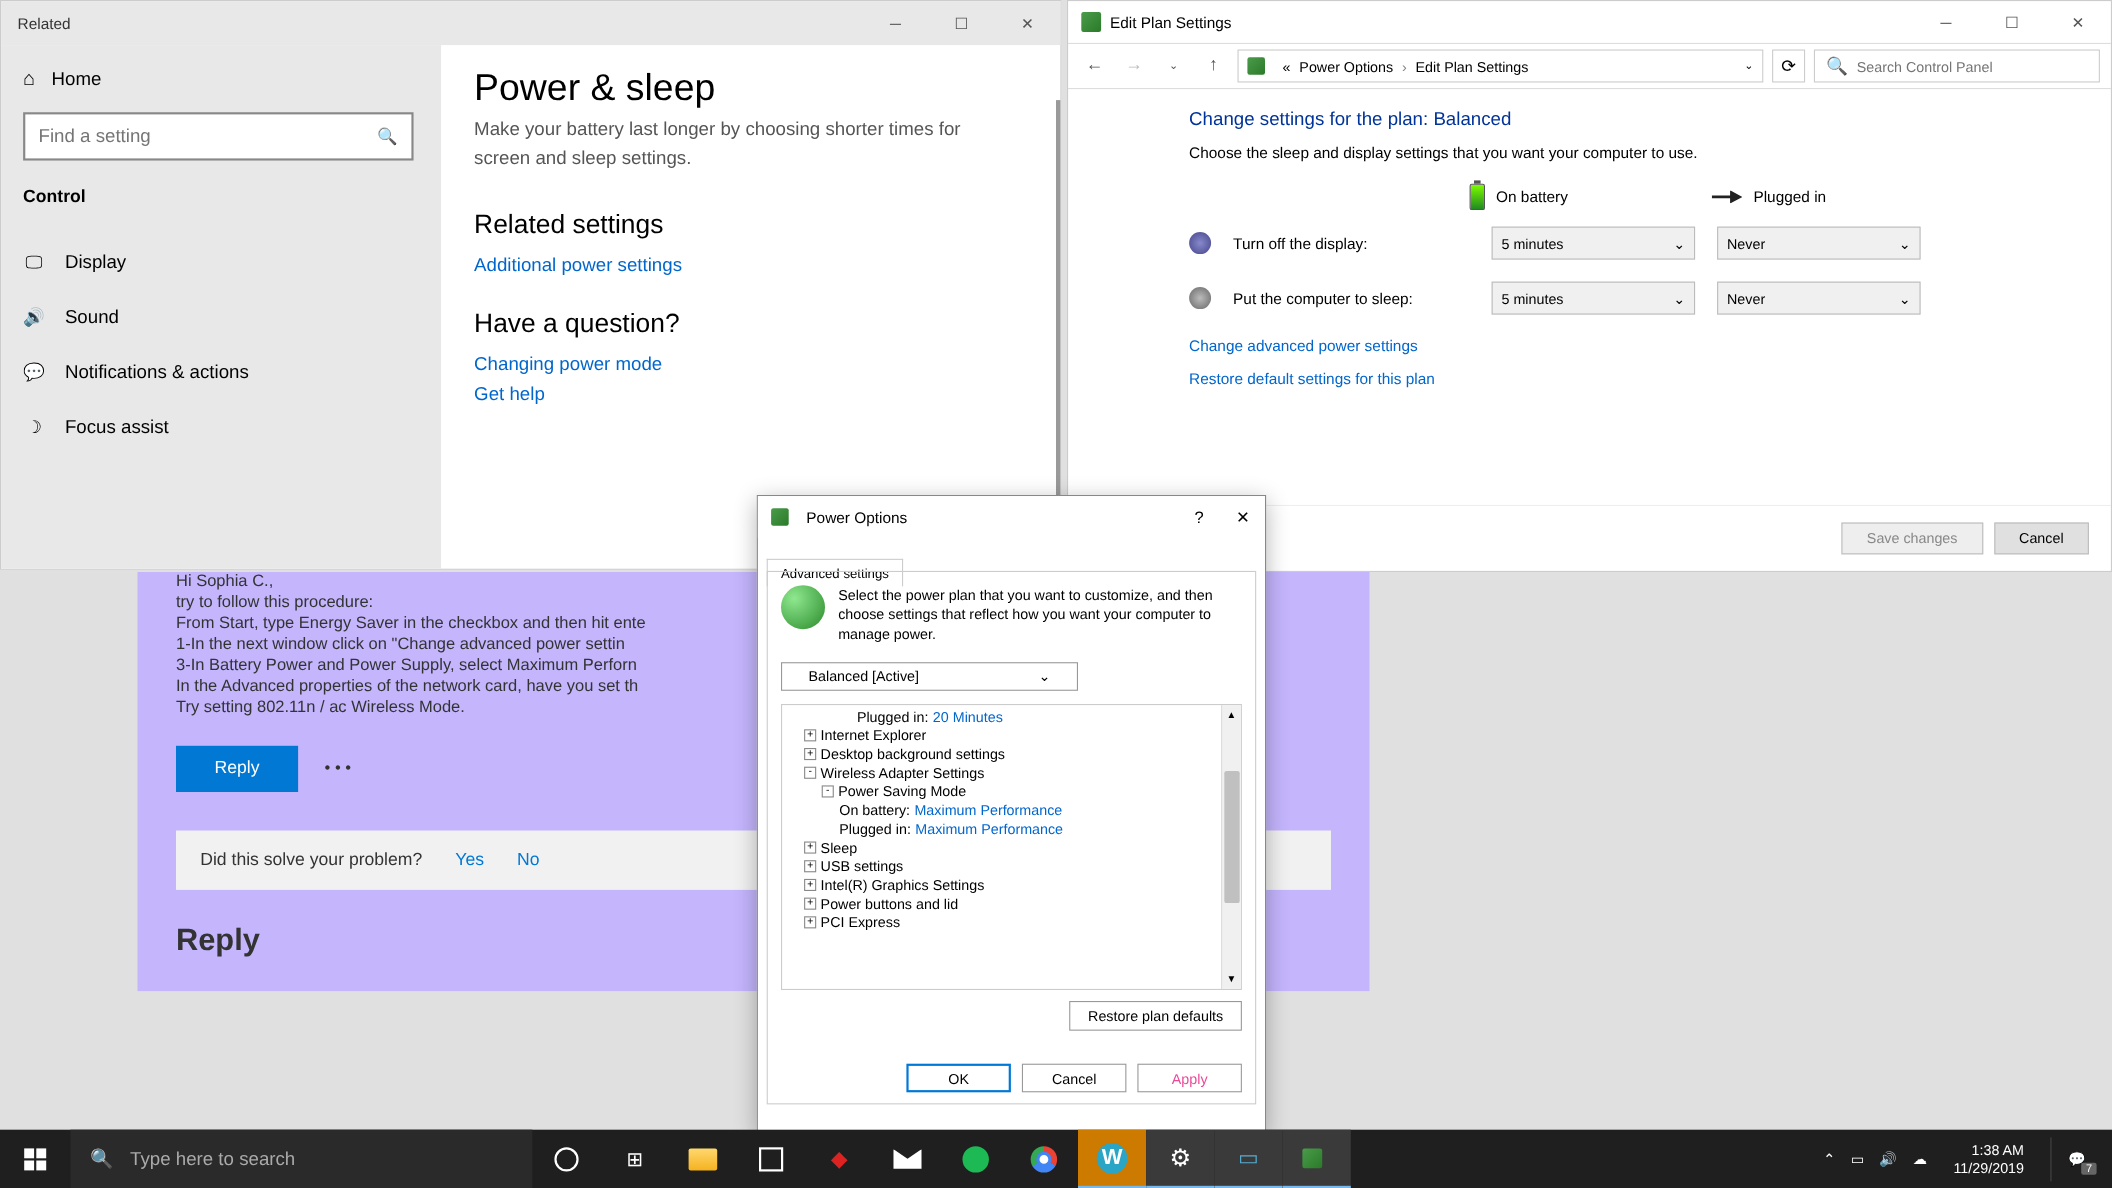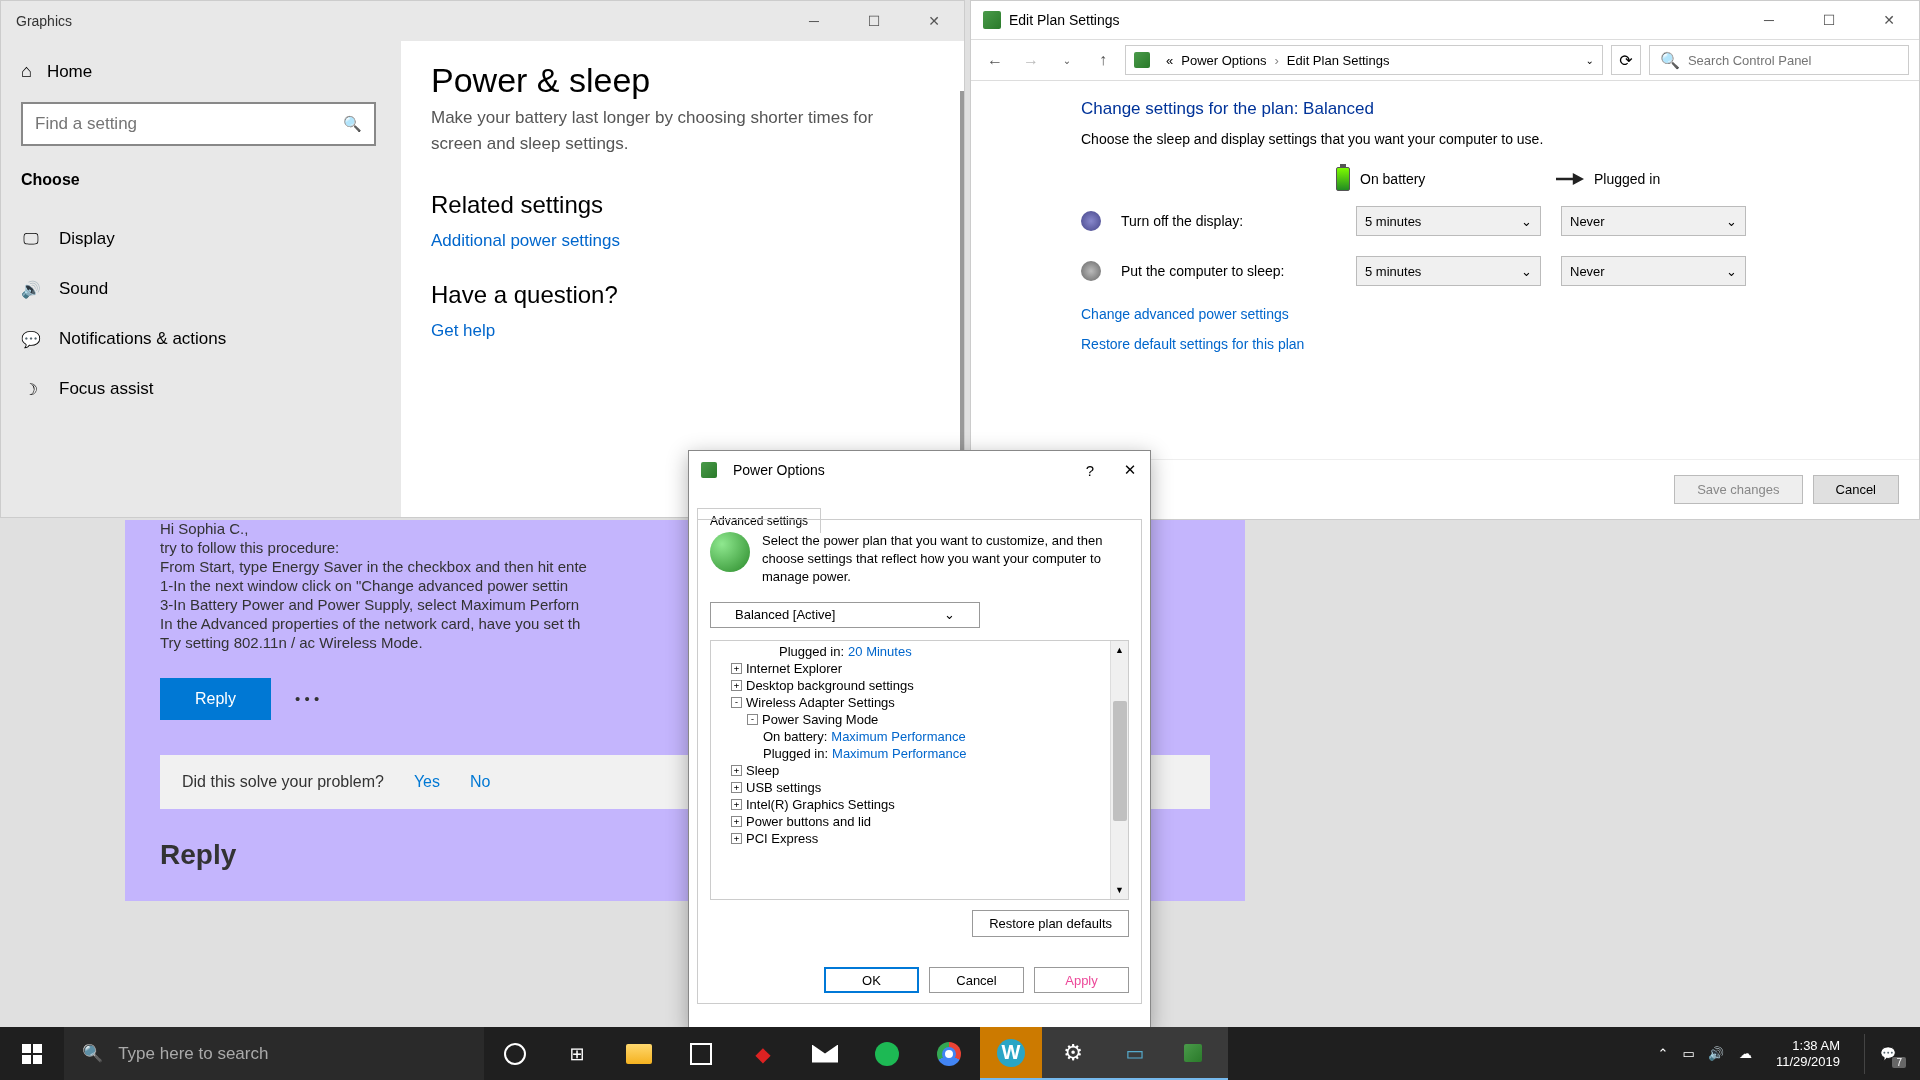--- a/index.html
+++ b/index.html
@@ -139,38 +139,38 @@
   <div class="solve-bar">
     <span>Did this solve your problem?</span>
     <span class="solve-link">Yes</span>
     <span class="solve-link">No</span>
   </div>
   <div class="reply-heading">Reply</div>
 </div>
 
 <div class="settings-window">
   <div class="settings-titlebar">
-    <span class="title">Graphics</span>
+    <span class="title">Related</span>
     <div class="win-controls">
       <div class="win-btn">─</div>
       <div class="win-btn">☐</div>
       <div class="win-btn close">✕</div>
     </div>
   </div>
   <div class="settings-body">
     <div class="settings-sidebar">
       <div class="home-link">
         <span class="home-icon">⌂</span>
         <span>Home</span>
       </div>
       <div class="search-box">
         <input placeholder="Find a setting" style="">
         <span class="search-glass">🔍</span>
       </div>
-      <div class="section-label">Choose</div>
+      <div class="section-label">Control</div>
       <div class="nav-item">
           <span class="nav-icon">🖵</span>
           <span>Display</span>
         </div>
       <div class="nav-item">
           <span class="nav-icon">🔊</span>
           <span>Sound</span>
         </div>
       <div class="nav-item">
           <span class="nav-icon">💬</span>
@@ -180,20 +180,21 @@
           <span class="nav-icon">☽</span>
           <span>Focus assist</span>
         </div>
     </div>
     <div class="settings-main">
       <div class="page-title">Power &amp; sleep</div>
       <div class="desc-text">Make your battery last longer by choosing shorter times for screen and sleep settings.</div>
       <div class="section-heading">Related settings</div>
       <a class="link-text">Additional power settings</a>
       <div class="section-heading">Have a question?</div>
+      <a class="link-text2">Changing power mode</a>
       <a class="link-text2">Get help</a>
       <div class="settings-scroll"></div>
     </div>
   </div>
 </div>
 
 <div class="plan-window">
   <div class="plan-titlebar">
     <div class="plan-icon"></div>
     <span class="title">Edit Plan Settings</span>

